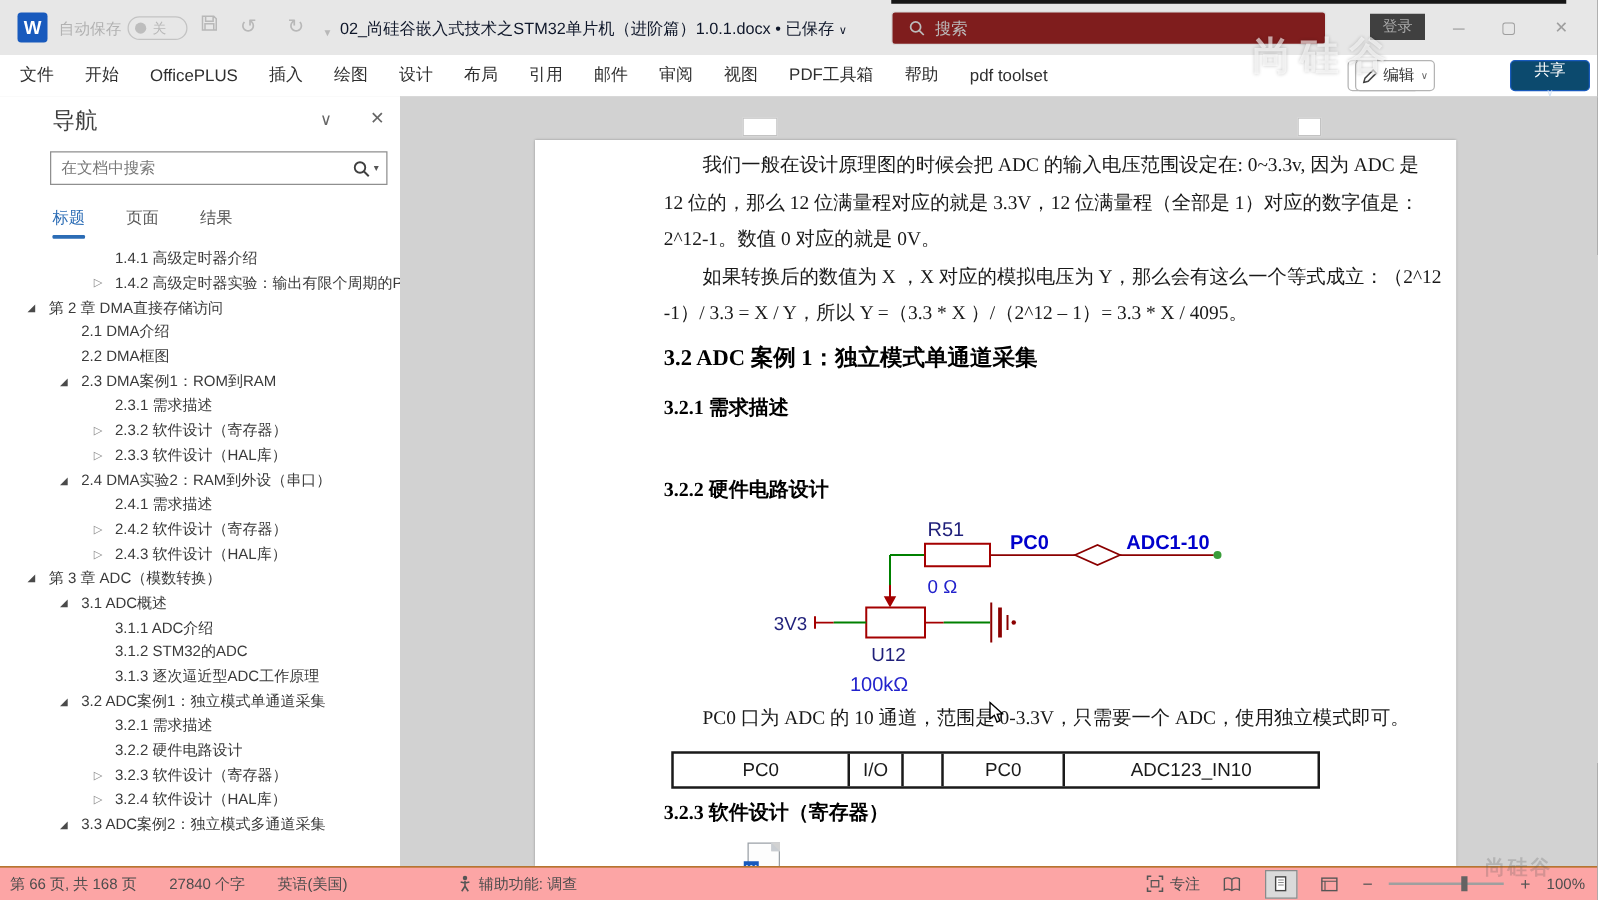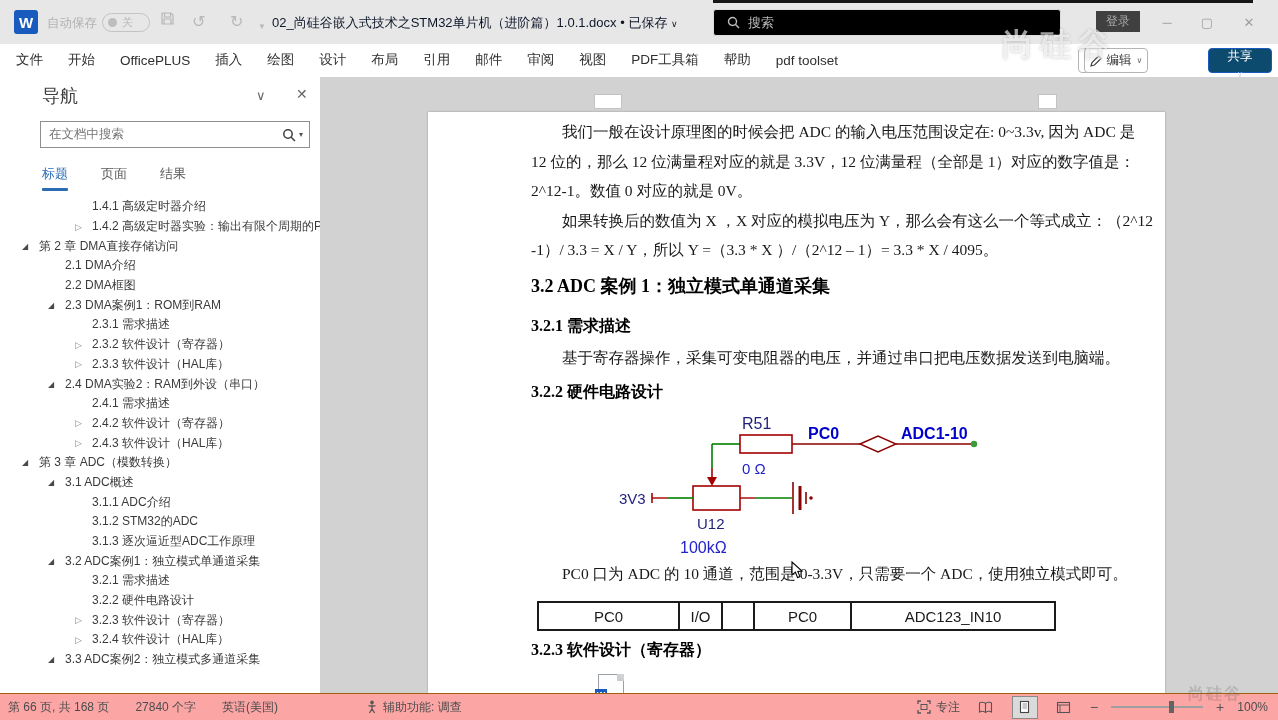--- a/index.html
+++ b/index.html
@@ -10,21 +10,21 @@
   .titlebar{position:absolute;left:0;top:0;width:1278px;height:44px;background:#e7e7e7;}
   .blackstrip{position:absolute;left:713px;top:0;width:540px;height:3px;background:#161616;}
   .wlogo{position:absolute;left:14px;top:10px;width:24px;height:24px;background:#185abd;border-radius:3px;
          color:#fff;font-weight:bold;font-size:15px;display:flex;align-items:center;justify-content:center;}
   .autosave-label{position:absolute;left:47px;top:15px;font-size:12.5px;color:#b2b2b2;}
   .toggle{position:absolute;left:102px;top:13px;width:46px;height:17px;border:1px solid #c3c3c3;border-radius:10px;
           display:flex;align-items:center;color:#b8b8b8;font-size:11px;}
   .toggle .dot{width:9px;height:9px;border-radius:50%;background:#bdbdbd;margin:0 5px 0 5px;}
   .qat{position:absolute;top:11px;color:#b8b8b8;font-size:16px;line-height:20px;}
   .title-text{position:absolute;left:272px;top:14px;font-size:13px;color:#0f172a;white-space:nowrap;}
-  .tb-search{position:absolute;left:713px;top:9px;width:346px;height:25px;background:#000000;border:1px solid #dcdcdc;
+  .tb-search{position:absolute;left:713px;top:9px;width:346px;height:25px;background:#7f1d1d;border:1px solid #dcdcdc;
              border-radius:3px;display:flex;align-items:center;font-size:13px;color:#bcbcbc;}
   .signin{position:absolute;left:1096px;top:11px;width:44px;height:21px;background:#404040;color:#a9a9a9;
           font-size:12px;display:flex;align-items:center;justify-content:center;}
   .winbtn{position:absolute;top:9px;width:30px;height:26px;display:flex;align-items:center;justify-content:center;
           color:#9e9e9e;font-size:13px;}
 
   
   .ribbonrow{position:absolute;left:0;top:44px;width:1278px;height:33px;background:#ffffff;border-bottom:1px solid #e4e4e4;}
   .tabs{position:absolute;left:16px;top:0;height:32px;display:flex;gap:25px;align-items:center;font-size:13.5px;color:#2f2f2f;}
   .rbtn{position:absolute;top:4px;height:23px;border:1px solid #b4b4b4;border-radius:4px;background:#fff;
@@ -306,21 +306,20 @@
 
     <div class="page page2">
       <div class="bodyline ser ind" style="top:10px;">我们一般在设计原理图的时候会把 ADC 的输入电压范围设定在: 0~3.3v, 因为 ADC 是</div>
       <div class="bodyline ser" style="top:39.5px;">12 位的，那么 12 位满量程对应的就是 3.3V，12 位满量程（全部是 1）对应的数字值是：</div>
       <div class="bodyline ser" style="top:69px;">2^12-1。数值 0 对应的就是 0V。</div>
       <div class="bodyline ser ind" style="top:98.5px;">如果转换后的数值为 X ，X 对应的模拟电压为 Y，那么会有这么一个等式成立：（2^12</div>
       <div class="bodyline ser" style="top:128px;">-1）/ 3.3 = X / Y，所以 Y =（3.3 * X ）/（2^12 – 1）= 3.3 * X / 4095。</div>
 
       <div class="dochead ser h2s" style="top:162px;">3.2 ADC 案例 1：独立模式单通道采集</div>
       <div class="dochead ser h3s" style="top:204px;">3.2.1 需求描述</div>
-      <div class="bodyline ser ind" style="top:236px;">基于寄存器操作，采集可变电阻器的电压，并通过串口把电压数据发送到电脑端。</div>
       <div class="dochead ser h3s" style="top:270px;">3.2.2 硬件电路设计</div>
 
       <svg class="circuit" width="420" height="150" viewBox="0 0 420 150">
 
         <path d="M117 34 H145" stroke="#008000" stroke-width="1.6" fill="none"></path>
         <path d="M117 34 V58" stroke="#008000" stroke-width="1.6" fill="none"></path>
         <path d="M197 34 H265" stroke="#8b0000" stroke-width="1.4" fill="none"></path>
         <path d="M301 34 H376" stroke="#8b0000" stroke-width="1.4" fill="none"></path>
         <circle cx="379" cy="34" r="3.2" fill="#3a9d3a"></circle>
 

